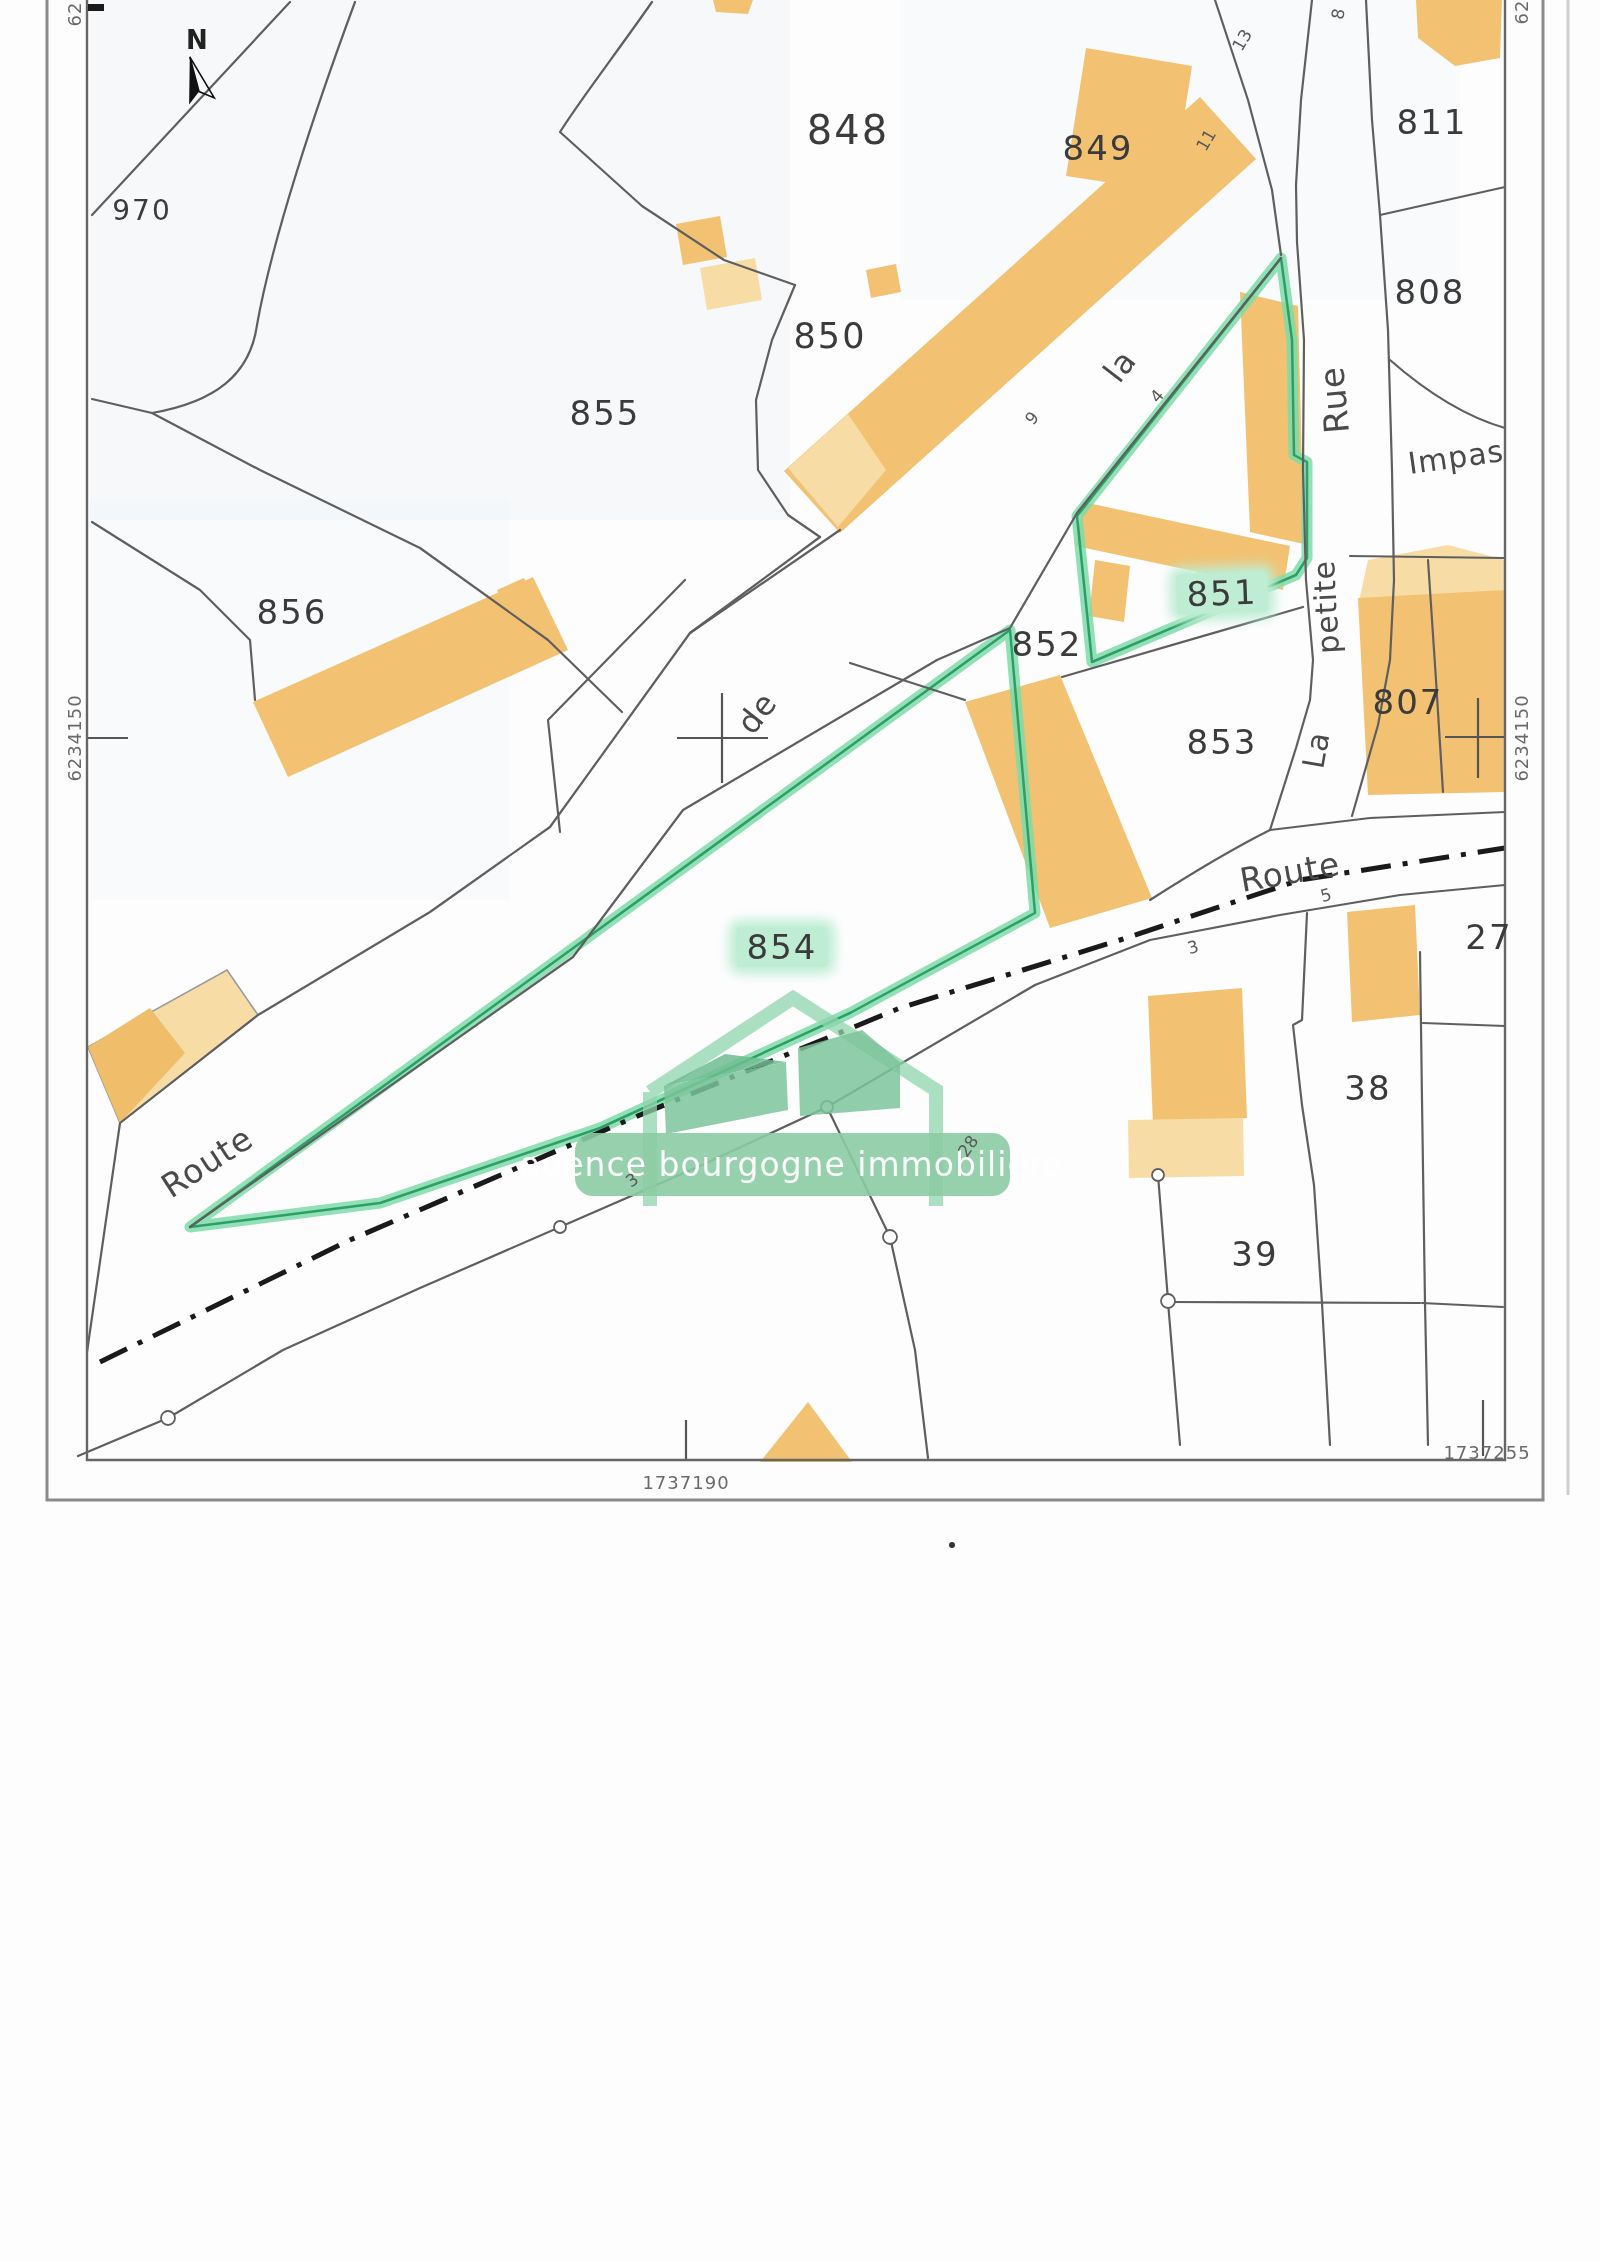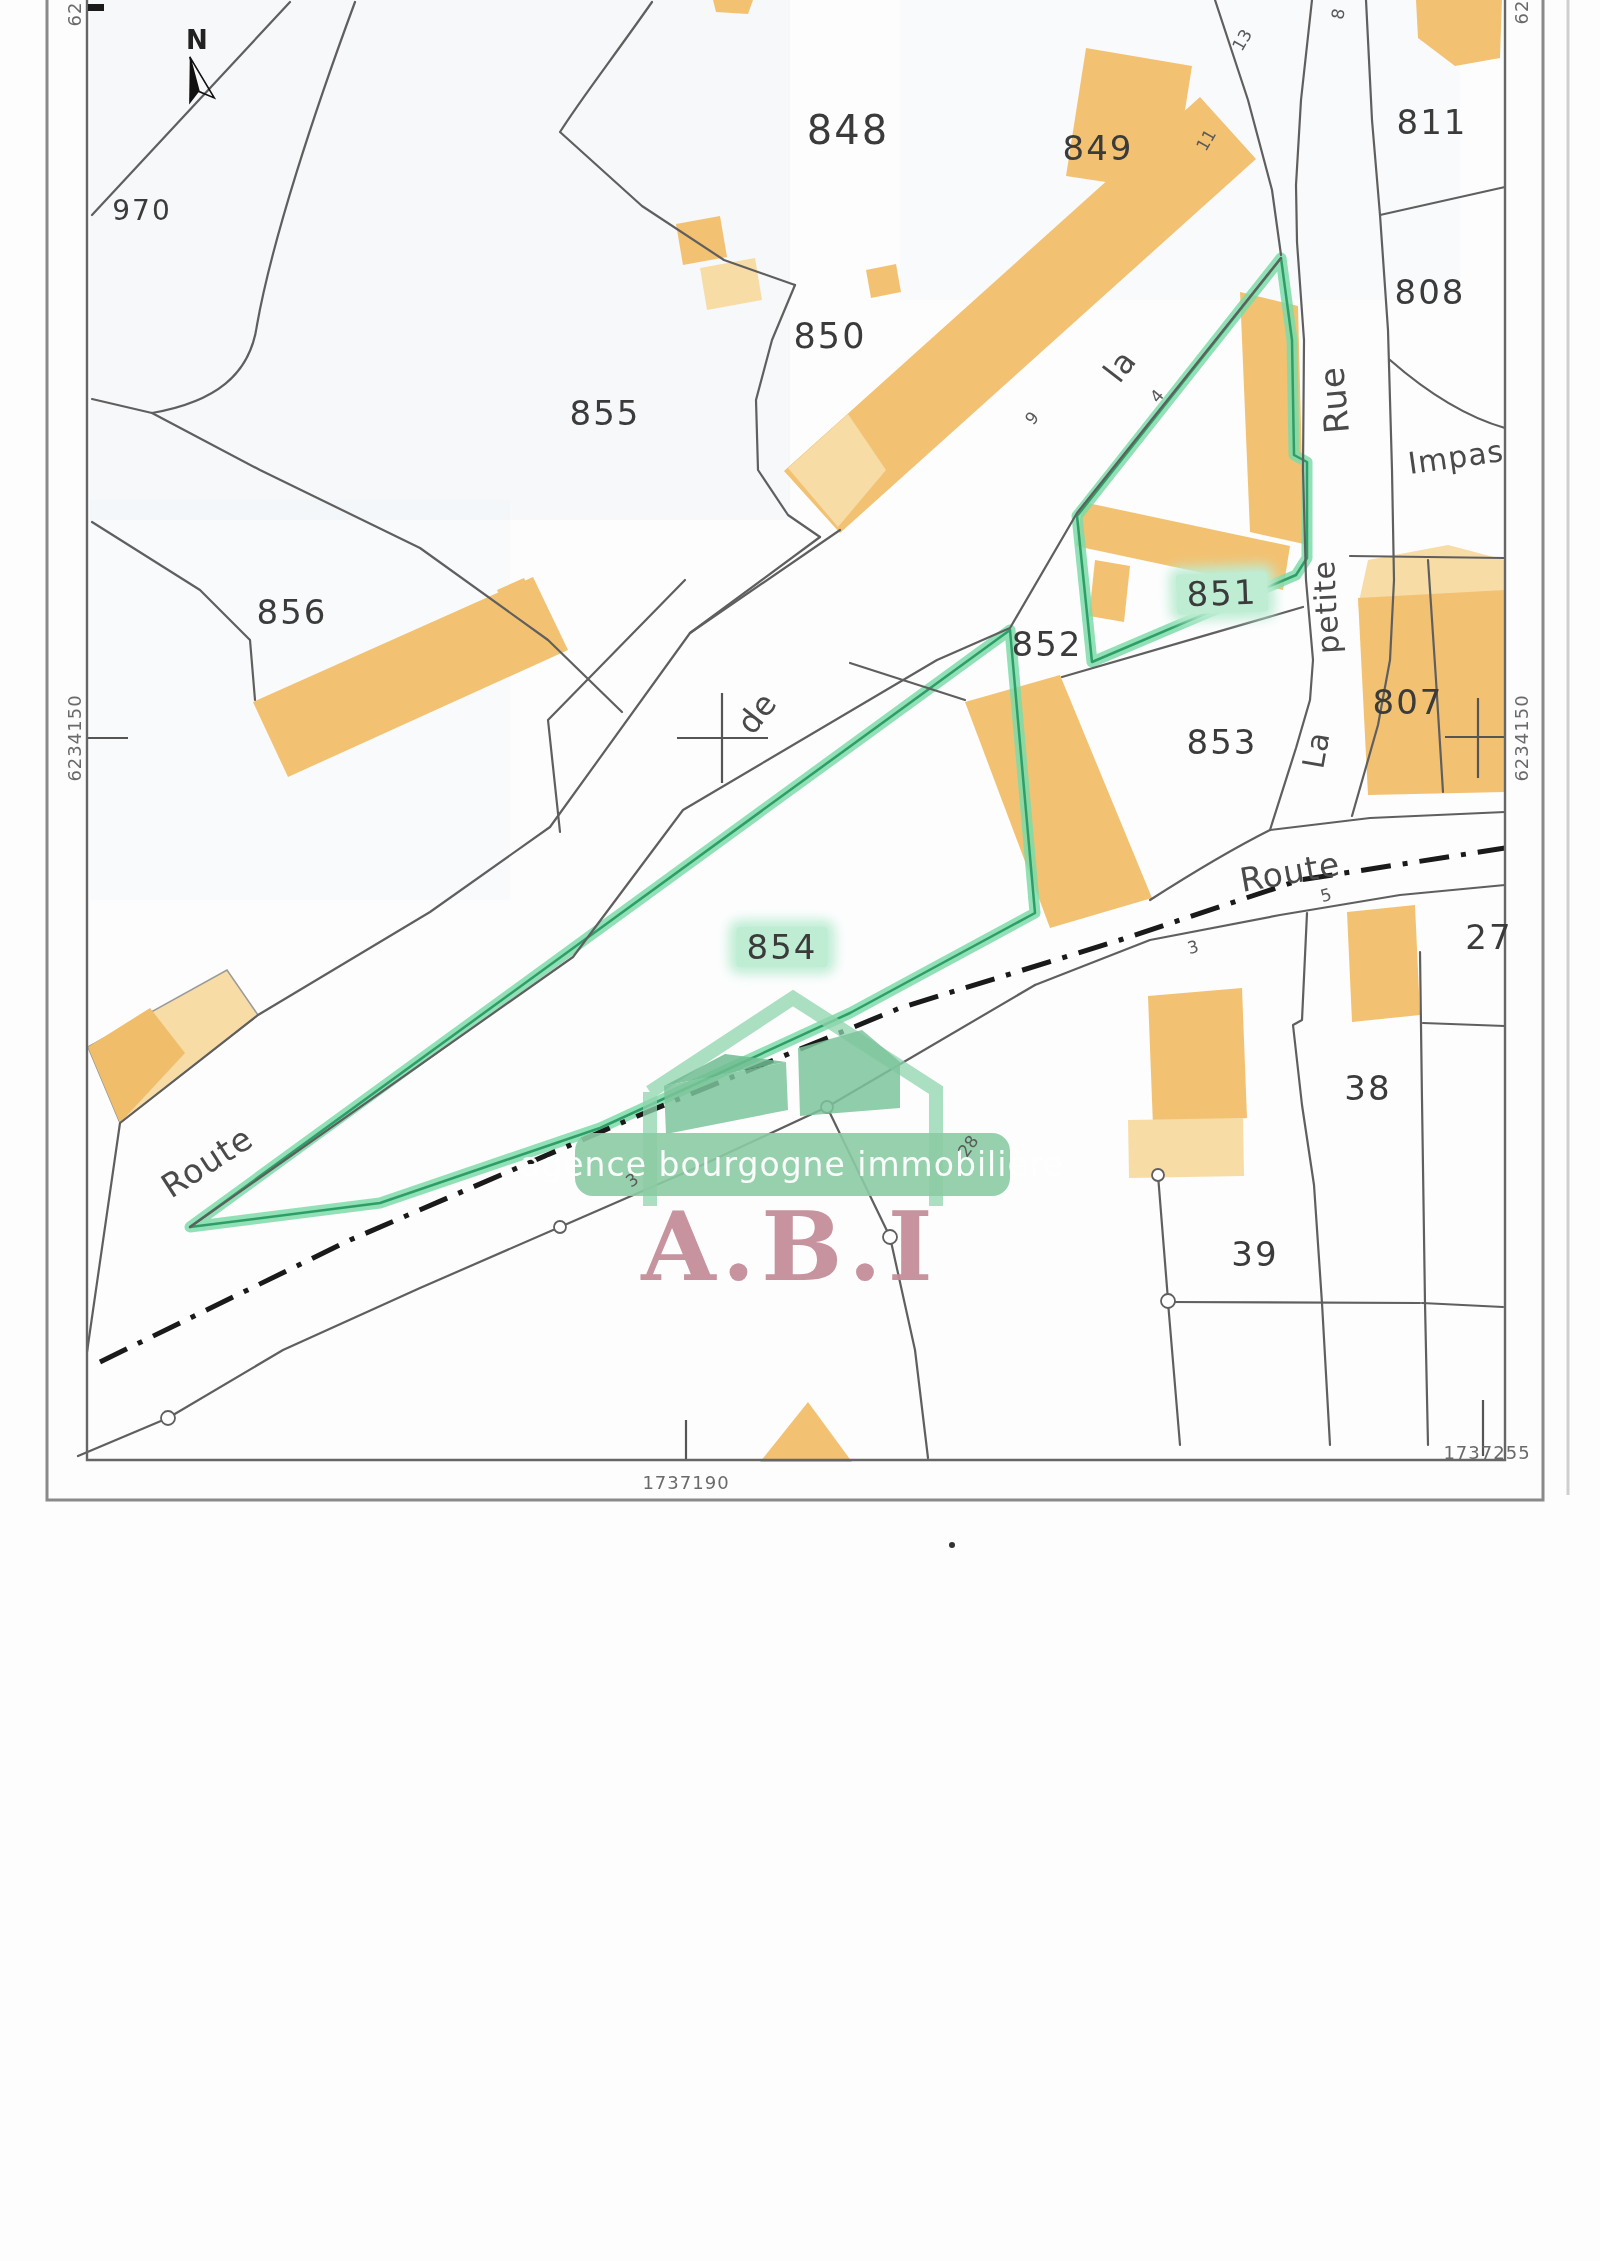--- a/index.html
+++ b/index.html
@@ -146,21 +146,20 @@
       <polygon points="798,1048 862,1030 900,1062 900,1108 800,1116" fill="#7CC49B" opacity="0.85"></polygon>
       <rect x="575" y="1133" width="435" height="63" rx="18" fill="#8CCBA4" opacity="0.9"></rect>
     </g>
 
     <circle cx="952" cy="1545" r="3" fill="#333"></circle>
   </svg>
 
   <div id="labels">
     <div class="lbl north-n" style="left:197px;top:40px">N</div>
     <div id="logo-tagline">agence bourgogne immobilière</div>
-    <div id="logo-acronym">A.B.I</div>
   <div class="lbl parcel" style="left: 142px; top: 210px; font-size: 28px; transform: translate(-50%, -50%) rotate(0deg);">970</div>
       <div class="lbl parcel" style="left: 848px; top: 130px; font-size: 40px; transform: translate(-50%, -50%) rotate(0deg);">848</div>
       <div class="lbl parcel" style="left: 1098px; top: 148px; font-size: 34px; transform: translate(-50%, -50%) rotate(0deg);">849</div>
       <div class="lbl parcel" style="left: 830px; top: 336px; font-size: 35px; transform: translate(-50%, -50%) rotate(0deg);">850</div>
       <div class="lbl parcel" style="left: 605px; top: 413px; font-size: 34px; transform: translate(-50%, -50%) rotate(0deg);">855</div>
       <div class="lbl parcel" style="left: 292px; top: 612px; font-size: 34px; transform: translate(-50%, -50%) rotate(0deg);">856</div>
       <div class="lbl parcel" style="left: 1432px; top: 122px; font-size: 34px; transform: translate(-50%, -50%) rotate(0deg); text-align: center;">811</div>
       <div class="lbl parcel" style="left: 1430px; top: 292px; font-size: 34px; transform: translate(-50%, -50%) rotate(0deg);">808</div>
       <div class="lbl parcel hl" style="left: 1222px; top: 593px; font-size: 34px; transform: translate(-50%, -50%) rotate(-2deg);">851</div>
       <div class="lbl parcel" style="left: 1047px; top: 644px; font-size: 34px; transform: translate(-50%, -50%) rotate(0deg);">852</div>

